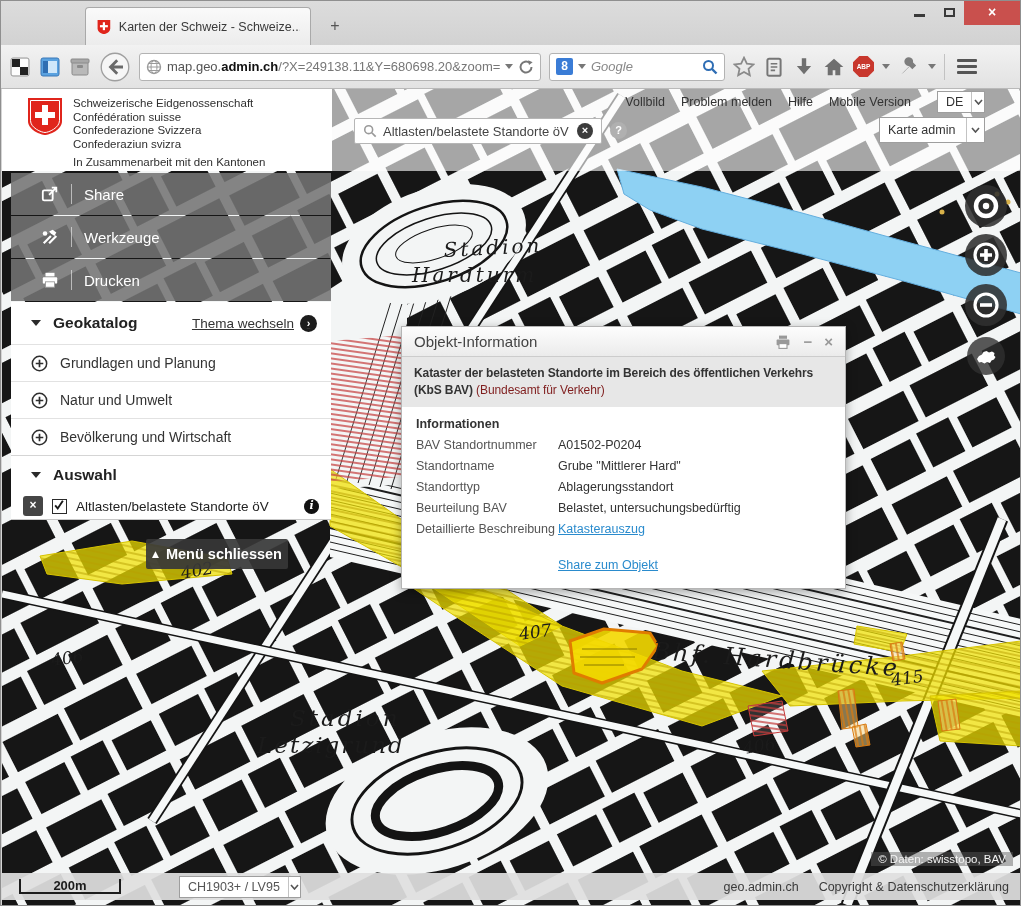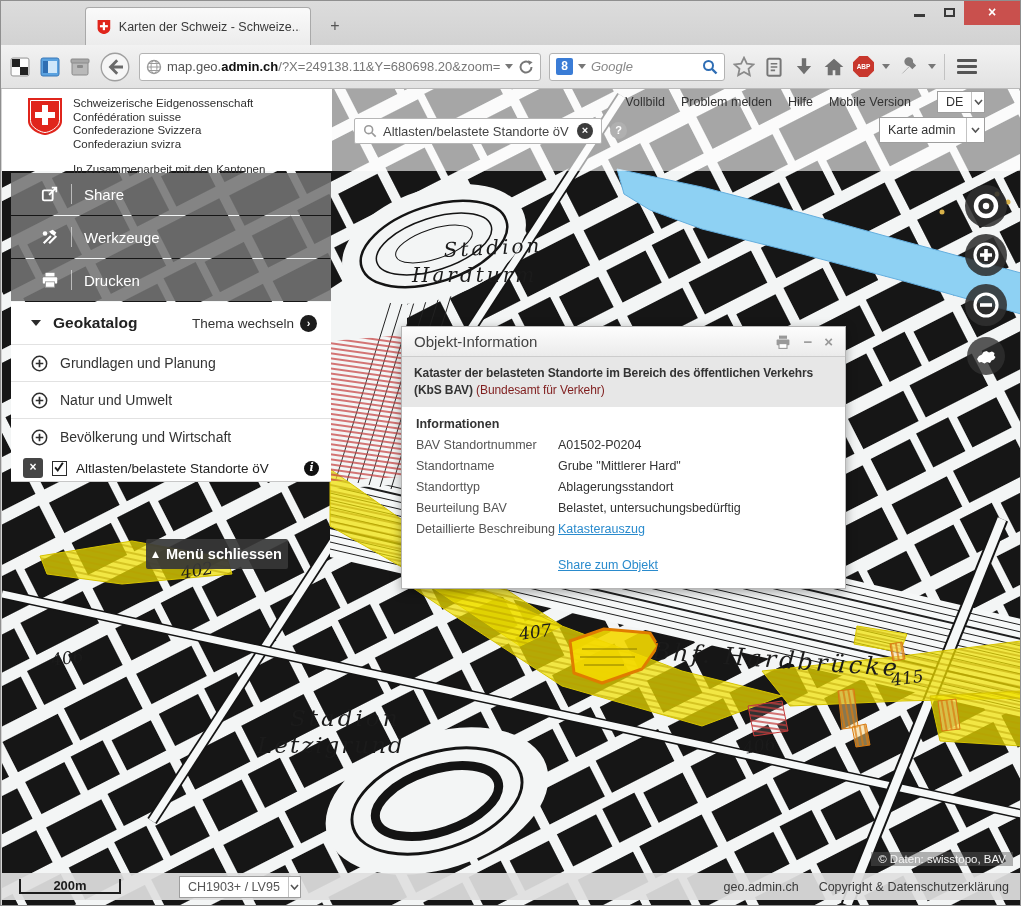--- a/index.html
+++ b/index.html
@@ -47,21 +47,21 @@
 
 
 .content { position:absolute; left:1px; top:88px; width:1019px; height:816px; overflow:hidden; background:#eef0f0; }
 .map-svg { position:absolute; left:0; top:0; }
 .maplabel { font-family:"DejaVu Serif", serif; font-style:italic; fill:#1b1b1b; }
 
 
 .appheader { position:absolute; left:0; top:0; width:100%; height:82px; background:rgba(255,255,255,0.62); }
 .hdr-left { position:absolute; left:0; top:0; width:330px; height:82px; background:#fff; padding:8px 0 0 24px; display:flex; gap:9px; }
 .logo-lines div { font-size:11.5px; line-height:13.5px; color:#2f2f2f; }
-.coop { font-size:11px; color:#757575; margin-top:12px; }
+.coop { font-size:11px; color:#757575; margin-top:5px; }
 .hdr-links { position:absolute; top:6px; right:110px; display:flex; gap:16px; }
 .hdr-links span { font-size:12.5px; color:#333; }
 .selbox { background:#fff; border:1px solid #9e9e9e; display:flex; align-items:center; height:100%; }
 .selbox .lbl { flex:1; font-size:12.5px; color:#333; padding:0 8px; white-space:nowrap; }
 .selbox .arrowcell { width:18px; align-self:stretch; border-left:1px solid #c3c3c3; display:flex; align-items:center; justify-content:center; }
 .lang-select { position:absolute; top:2px; right:36px; width:48px; height:22px; }
 .style-select { position:absolute; top:28px; right:36px; width:106px; height:26px; }
 .searchfield { position:absolute; left:352px; top:29px; width:248px; height:26px; background:#fff;
   border:1px solid #b6b6b6; border-radius:2px; display:flex; align-items:center; padding:0 8px; gap:6px; }
 .searchfield input { flex:1; border:none; outline:none; font-size:13px; color:#444; background:transparent; font-family:inherit; }
@@ -72,21 +72,21 @@
 
 
 .sidebar { position:absolute; left:9px; top:84px; width:320px; }
 .toolrow { height:42px; margin-bottom:1px; background:rgba(116,116,116,0.88); display:flex; align-items:center; padding-left:30px; gap:12px; }
 .toolrow .divider { width:1px; height:20px; background:rgba(255,255,255,0.55); }
 .toolrow .lbl { color:#fff; font-size:15px; }
 .catalog-panel { background:#fff; border-bottom:1px solid #c7c7c7; }
 .geocat-row { height:42px; display:flex; align-items:center; padding:0 14px 0 20px; gap:12px; }
 .tri-down { width:0; height:0; border-left:5px solid transparent; border-right:5px solid transparent; border-top:6px solid #2b2b2b; }
 .geocat-row .title { font-size:15.5px; font-weight:bold; color:#222; flex:1; }
-.theme-switch { display:flex; align-items:center; gap:6px; font-size:13.5px; color:#333; }
+.theme-switch { display:flex; align-items:center; gap:6px; font-size:13.5px; color:#333;text-decoration:underline; }
 .theme-circle { width:17px; height:17px; border-radius:50%; background:#1c1c1c; color:#fff; font-size:11px;
   font-weight:bold; text-align:center; line-height:16px; }
 .cat-row { height:37px; border-top:1px solid #e2e2e2; display:flex; align-items:center; padding-left:20px; gap:12px; font-size:14px; color:#333; }
 .auswahl-row { height:38px; border-top:1px solid #d5d5d5; display:flex; align-items:center; padding-left:20px; gap:12px; }
 .auswahl-row .title { font-size:15.5px; font-weight:bold; color:#222; }
 .layer-row { height:26px; display:flex; align-items:center; padding:0 12px; gap:9px; }
 .removebtn { width:20px; height:20px; background:#454545; border-radius:3px; color:#fff; font-size:12px;
   font-weight:bold; text-align:center; line-height:19px; }
 .checkbox { width:15px; height:15px; background:#fff; border:1.6px solid #2b2b2b; position:relative; }
 .layer-row .lbl { flex:1; font-size:13.5px; color:#222; }
@@ -463,20 +463,24 @@
           </svg>
           <span>Natur und Umwelt</span>
         </div>
         <div class="cat-row">
           <svg width="17" height="17" viewBox="0 0 18 18">
             <circle cx="9" cy="9" r="7.6" fill="none" stroke="#2e2e2e" stroke-width="1.6"></circle>
             <path d="M9 5v8M5 9h8" stroke="#2e2e2e" stroke-width="1.8"></path>
           </svg>
           <span>Bevölkerung und Wirtschaft</span>
         </div>
+        <div class="auswahl-row">
+          <span class="tri-down"></span>
+          <span class="title">Auswahl</span>
+        </div>
         <div class="layer-row">
           <span class="removebtn">×</span>
           <span class="checkbox">
             <svg width="12" height="12" viewBox="0 0 14 14" style="position:absolute;left:0;top:-1px">
               <path d="M2.5 7.5l3 3.5 6-9" stroke="#1a1a1a" stroke-width="2.2" fill="none"></path>
             </svg>
           </span>
           <span class="lbl">Altlasten/belastete Standorte öV</span>
           <span class="infobtn">i</span>
         </div>

